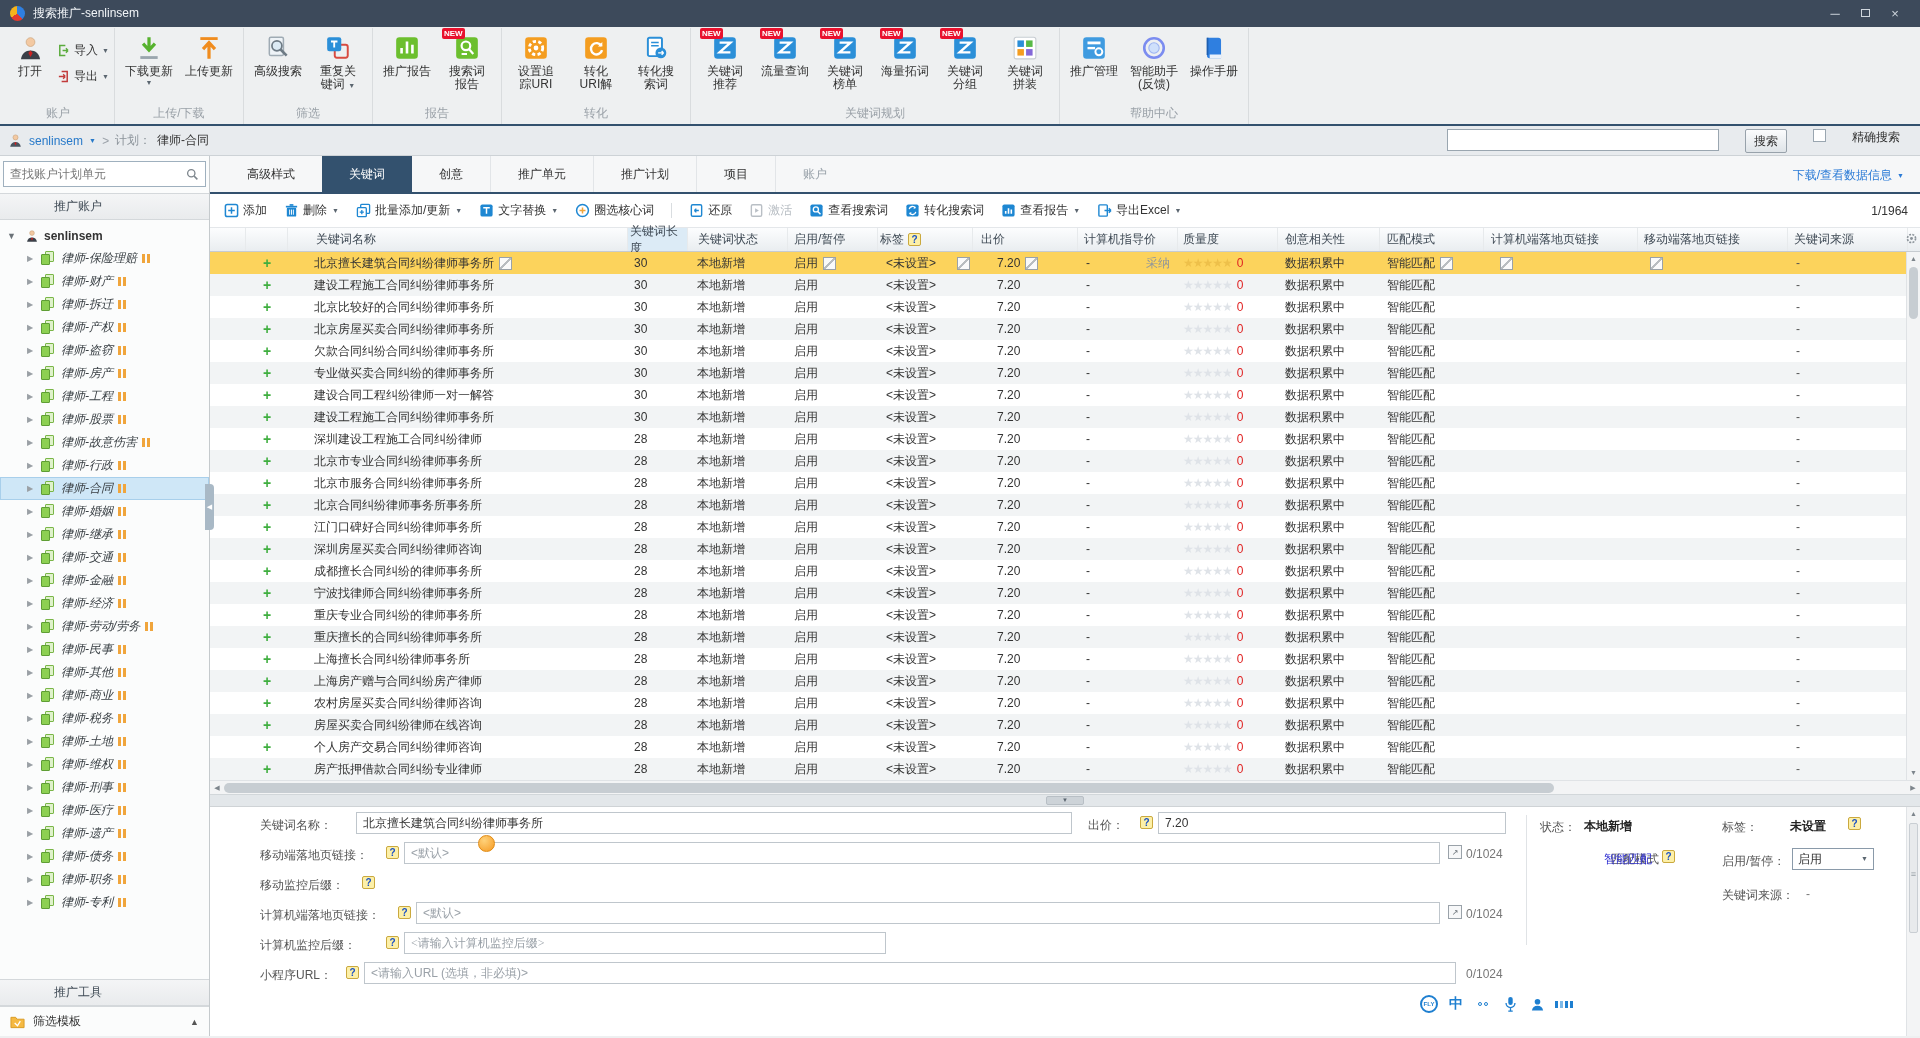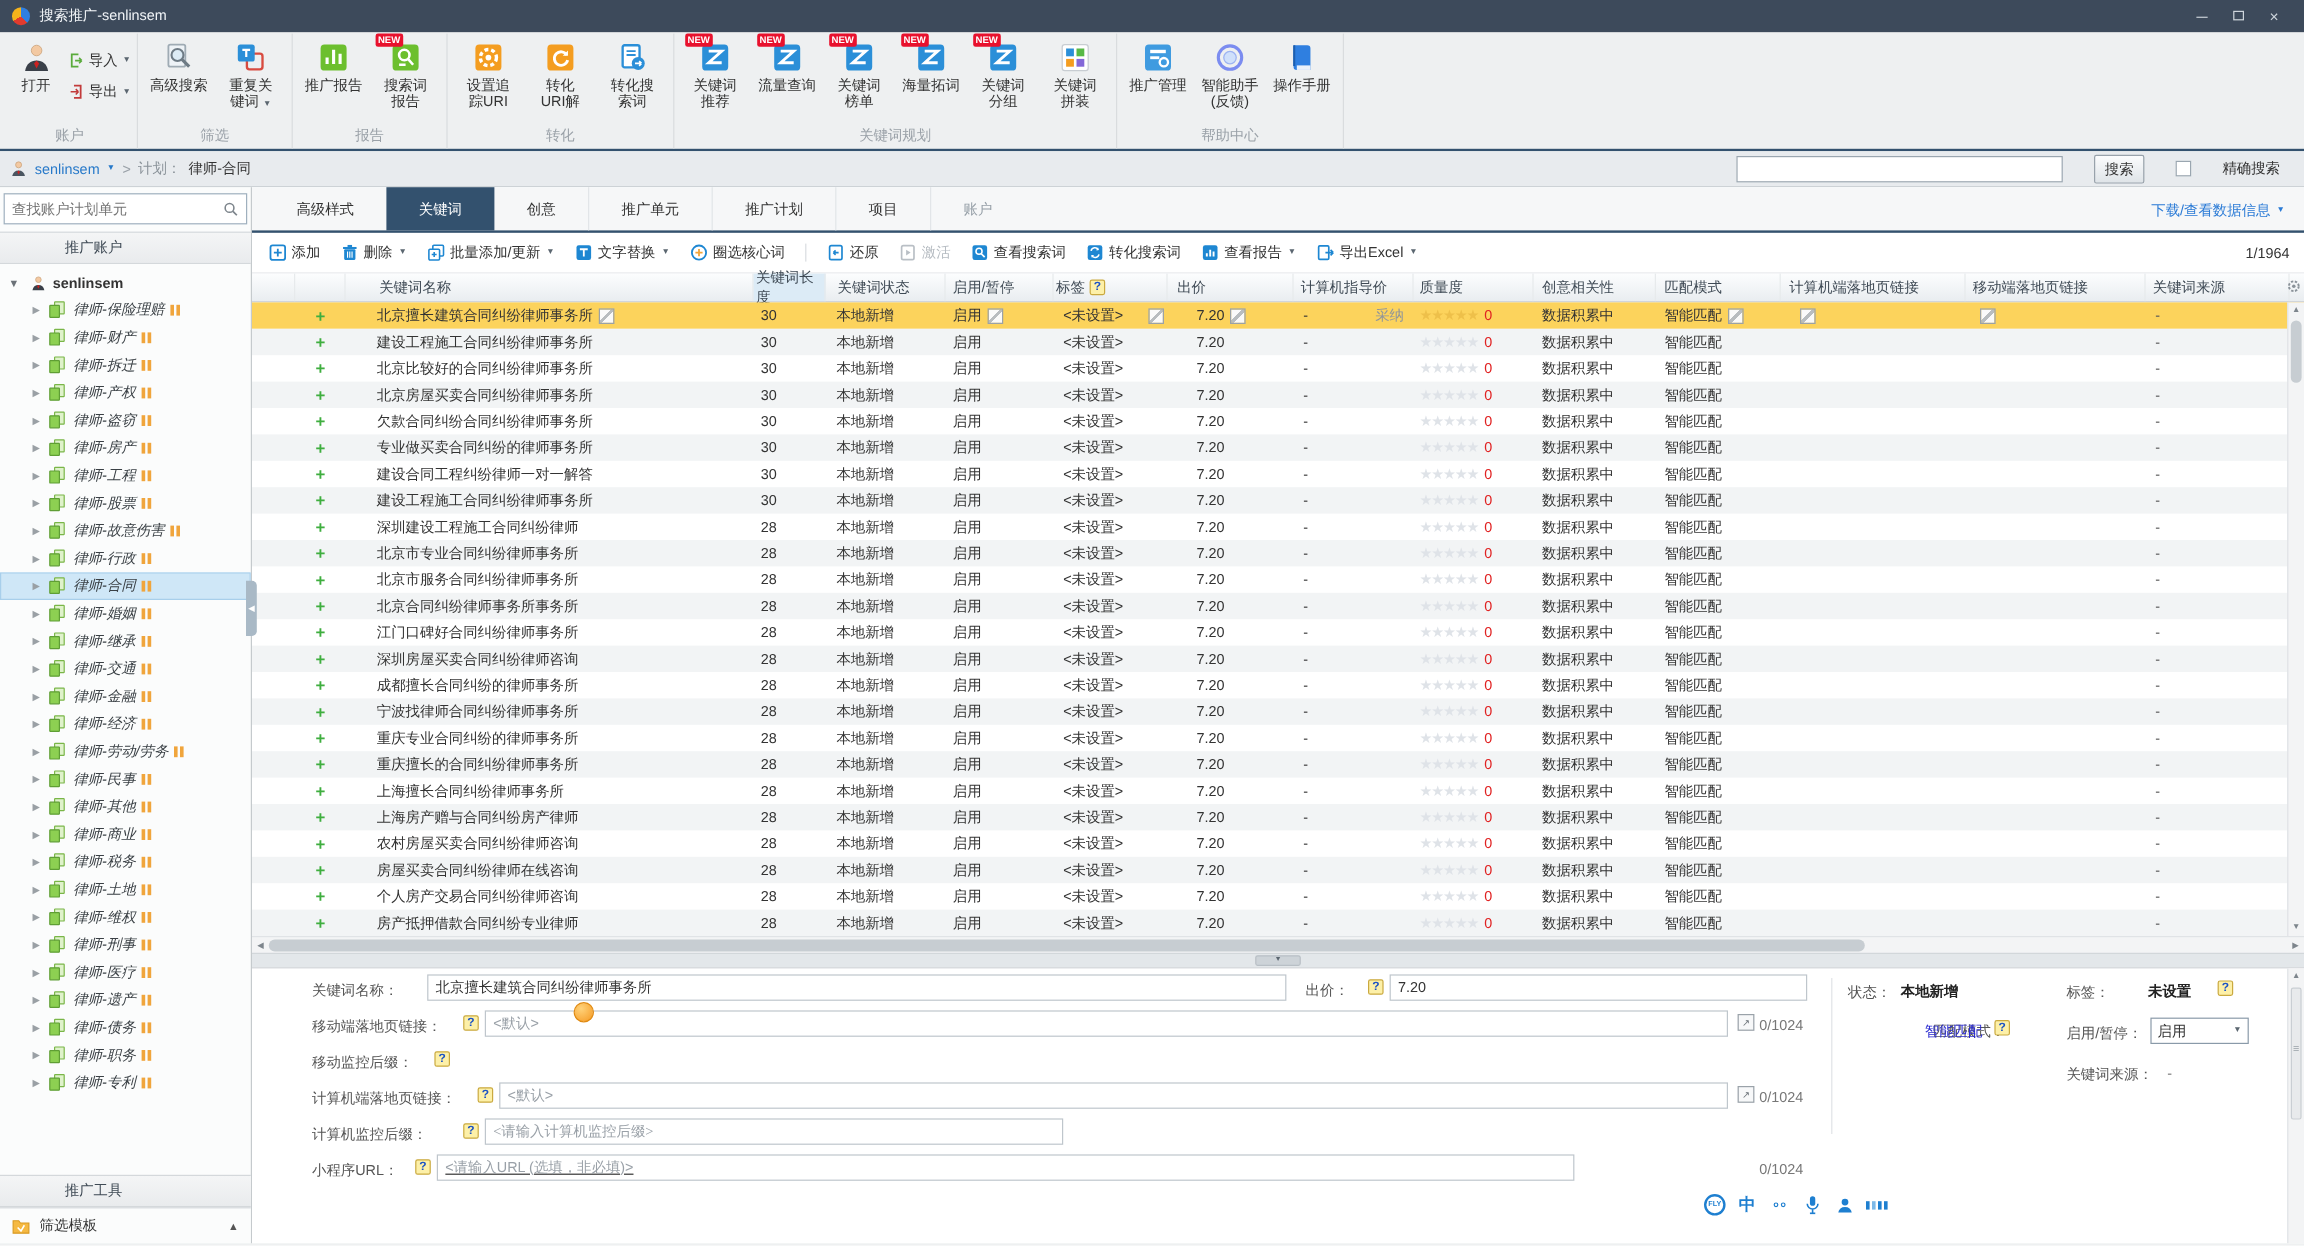--- a/index.html
+++ b/index.html
@@ -28,21 +28,21 @@
 .small-btn{display:flex;align-items:center;gap:4px;color:#333}
 .dda{font-size:7px;color:#5b6670;line-height:8px}
 .rbtn .dda.below{margin-top:1px}
 
 
 .crumbbar{height:30px;background:#e8ebee;border-bottom:1px solid #cdd2d6;display:flex;align-items:center;padding:0 20px 0 8px;gap:6px}
 .crumb-acc{color:#2779c9}
 .crumb-sep{color:#9aa1a8;font-style:italic}
 .crumb-lab{color:#8a9299}
 .crumb-plan{color:#333}
-.crumb-right{margin-left:auto;display:flex;align-items:center;gap:26px}
+.crumb-right{margin-left:auto;display:flex;align-items:flex-start;gap:26px}
 .gsearch{width:272px;height:22px;border:1px solid #9aa6b0;background:#fff;outline:none;font:inherit;padding:0 5px}
 .search-btn{width:42px;height:24px;background:linear-gradient(#fbfcfd,#dfe4e8);border:1px solid #98a2ab;border-radius:2px;text-align:center;line-height:22px;color:#333}
 .cbx{width:13px;height:13px;border:1px solid #9aa6b0;background:#fff}
 
 
 .bodywrap{display:flex;height:880px;position:relative}
 
 
 .sidebar{width:210px;background:#fbfcfc;border-right:1px solid #c5cacd;display:flex;flex-direction:column}
 .sb-search{margin:5px 3px 6px;height:26px;border:1px solid #9fb0be;background:#fff;display:flex;align-items:center;padding:0 6px;gap:4px}
@@ -192,20 +192,44 @@
               <path d="M2 7h7m0 0L6.6 4.6M9 7L6.6 9.4" stroke="#c23b3b" stroke-width="1.4" fill="none"></path>
             </svg>
           <span>导出</span>
             <span class="dda">▼</span>
         </span>
       </div>
     </div>
     <div class="rg-label">账户</div>
   </div>
 
+  <div class="rgroup">
+    <div class="rg-body">
+      <div class="rbtn">
+        <span class="ric">
+          <svg width="26" height="26" viewBox="0 0 24 24">
+              <path d="M12 2v10M6.5 8l5.5 6 5.5-6" fill="none" stroke="#56b22e" stroke-width="3"></path>
+              <rect x="4" y="19.5" width="16" height="2.6" fill="#9aa5ad"></rect>
+            </svg>
+        </span>
+        <span class="rlb">下载更新</span>
+        <span class="dda below">▼</span>
+      </div>
+      <div class="rbtn">
+        <span class="ric">
+          <svg width="26" height="26" viewBox="0 0 24 24">
+              <path d="M12 22V9M6.5 13L12 7l5.5 6" fill="none" stroke="#f08c1e" stroke-width="3"></path>
+              <rect x="4" y="2" width="16" height="2.6" fill="#f08c1e"></rect>
+            </svg>
+        </span>
+        <span class="rlb">上传更新</span>
+      </div>
+    </div>
+    <div class="rg-label">上传/下载</div>
+  </div>
 
   <div class="rgroup">
     <div class="rg-body">
       <div class="rbtn">
         <span class="ric">
           <svg width="26" height="26" viewBox="0 0 24 24">
               <rect x="4" y="2" width="13" height="17" rx="1.5" fill="#eef3f7" stroke="#9fabb4" stroke-width="1.4"></rect>
               <circle cx="11" cy="10" r="4.6" fill="#dcebf5" stroke="#6e7b85" stroke-width="1.6"></circle>
               <path d="M14.4 13.4L20 19" stroke="#6e7b85" stroke-width="2.4"></path>
             </svg>
@@ -1982,21 +2006,21 @@
       <input class="fi" style="left: 206px; top: 95px; width: 1024px;" placeholder="&lt;默认&gt;">
       <span class="extlink" style="left:1238px;top:98px">↗</span>
       <span class="counter" style="left:1256px;top:100px">0/1024</span>
 
       <span class="fl" style="left:50px;top:130px">计算机监控后缀：</span>
       <span class="help" style="left:176px;top:129px">?</span>
       <input class="fi" style="left: 194px; top: 125px; width: 482px; font-family: Liberation Serif, serif;" placeholder="&lt;请输入计算机监控后缀&gt;">
 
       <span class="fl" style="left:50px;top:160px">小程序URL：</span>
       <span class="help" style="left:136px;top:159px">?</span>
-      <input class="fi" style="left: 154px; top: 155px; width: 948px; text-decoration: underline;" placeholder="&lt;请输入URL (选填，非必填)&gt;">
+      <input class="fi" style="left: 154px; top: 155px; width: 1092px;" placeholder="&lt;请输入URL (选填，非必填)&gt;">
       <span class="counter" style="left:1256px;top:160px">0/1024</span>
 
       <span class="vdivider"></span>
 
       <span class="rlabel" style="left:1330px;top:12px">状态：</span>
       <span class="rvalue bold" style="left:1374px;top:11px">本地新增</span>
       <span class="rlabel" style="left:1512px;top:12px">标签：</span>
       <span class="rvalue bold" style="left:1580px;top:11px">未设置</span>
       <span class="help" style="left:1638px;top:10px">?</span>
 

